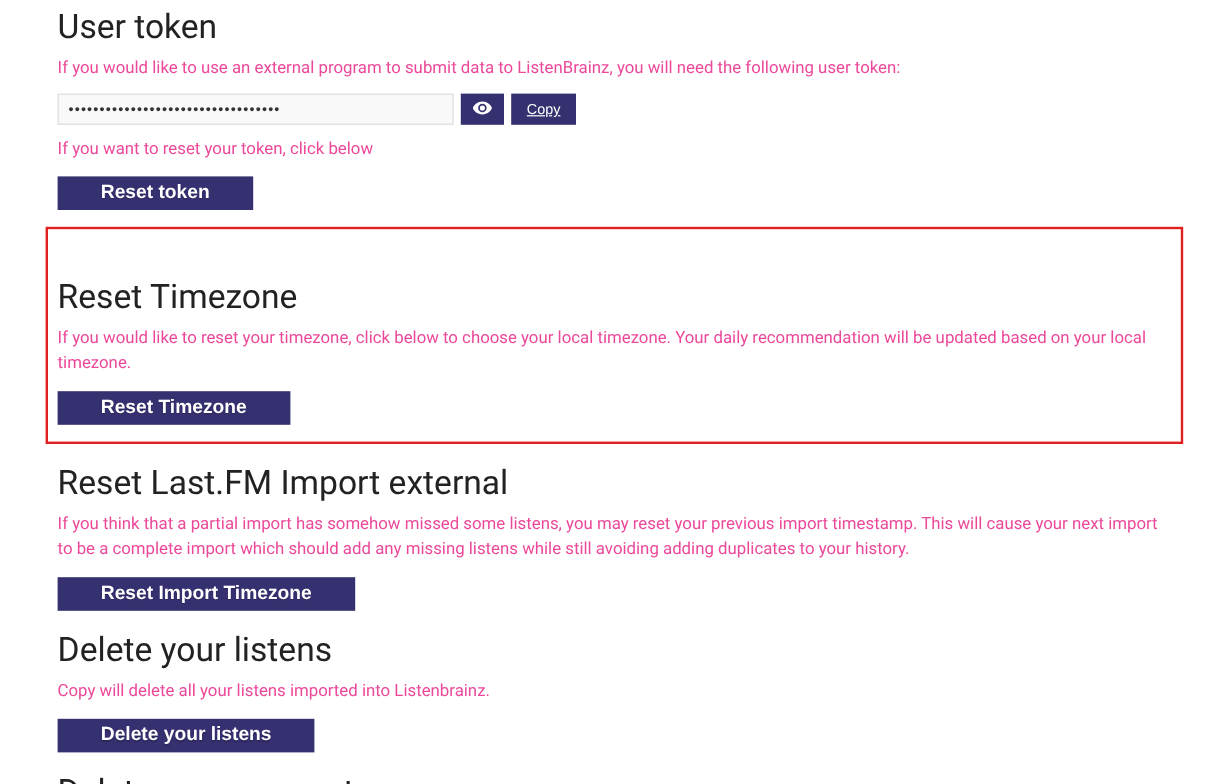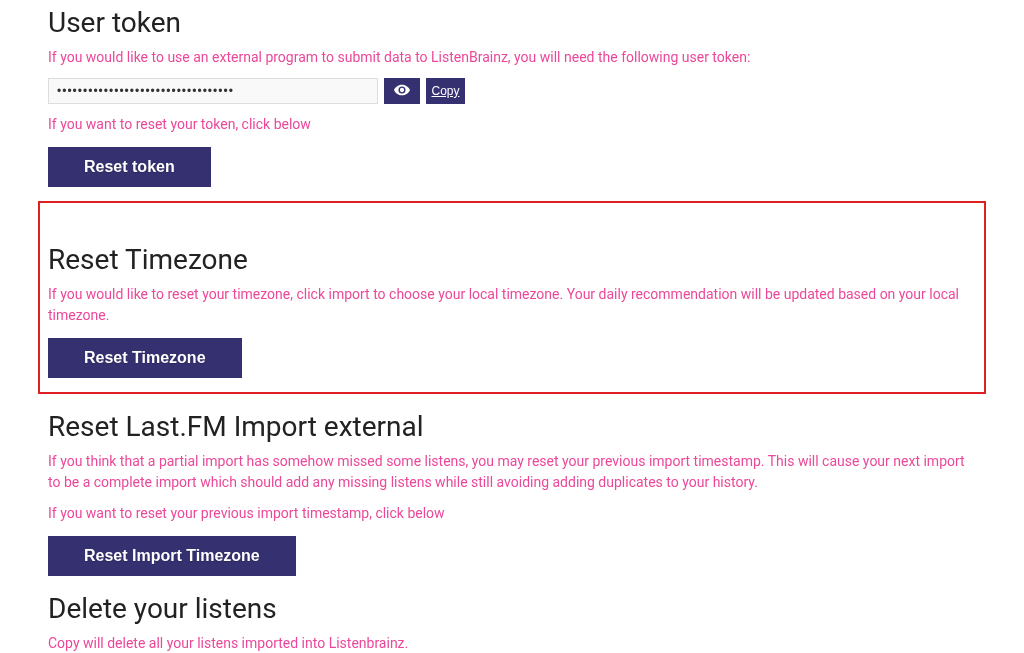--- a/index.html
+++ b/index.html
@@ -51,30 +51,30 @@
     cursor: pointer;
     display: inline-flex;
     align-items: center;
     justify-content: center;
   }
   .btn-small.eye {
     width: 36px;
     padding: 0;
   }
   .btn-small.copy {
-    width: 39px;
+    width: 54px;
     text-decoration: underline;
   }
   .btn-primary {
     background: #353070;
     color: #fff;
     border: none;
     font-size: 16px;
     font-weight: 600;
-    height: 40px;
+    height: 28px;
     padding: 0 36px;
     cursor: pointer;
     margin-top: 2px;
     text-shadow: 0 1px 1px rgba(0,0,0,0.2);
   }
   .highlight-box {
     border: 2px solid #e02020;
     padding: 8px 8px 14px 8px;
     margin: 4px -10px 10px -10px;
   }
@@ -101,29 +101,28 @@
     </button>
     <button class="btn-small copy">Copy</button>
   </div>
   <p>If you want to reset your token, click below</p>
   <button class="btn-primary">Reset token</button>
 </div>
 
 <div class="highlight-box">
   <div class="section" style="padding:0;margin-top:32px;">
     <h2>Reset Timezone</h2>
-    <p>If you would like to reset your timezone, click import to choose your local timezone. Your daily recommendation will be updated based on your local timezone.</p>
+    <p>If you would like to reset your timezone, click below to choose your local timezone. Your daily recommendation will be updated based on your local timezone.</p>
     <button class="btn-primary">Reset Timezone</button>
   </div>
 </div>
 
 <div class="section">
   <h2>Reset Last.FM Import external</h2>
   <p>If you think that a partial import has somehow missed some listens, you may reset your previous import timestamp. This will cause your next import to be a complete import which should add any missing listens while still avoiding adding duplicates to your history.</p>
-  <p>If you want to reset your previous import timestamp, click below</p>
   <button class="btn-primary">Reset Import Timezone</button>
 </div>
 
 <div class="section">
   <h2>Delete your listens</h2>
   <p>Copy will delete all your listens imported into Listenbrainz.</p>
   <button class="btn-primary">Delete your listens</button>
 </div>
 
 <div class="section">

